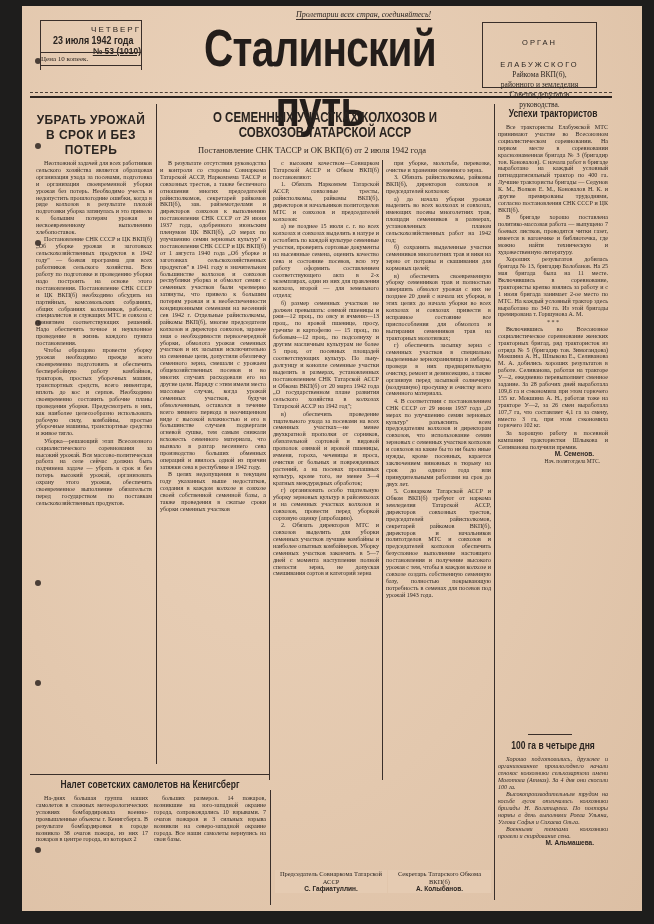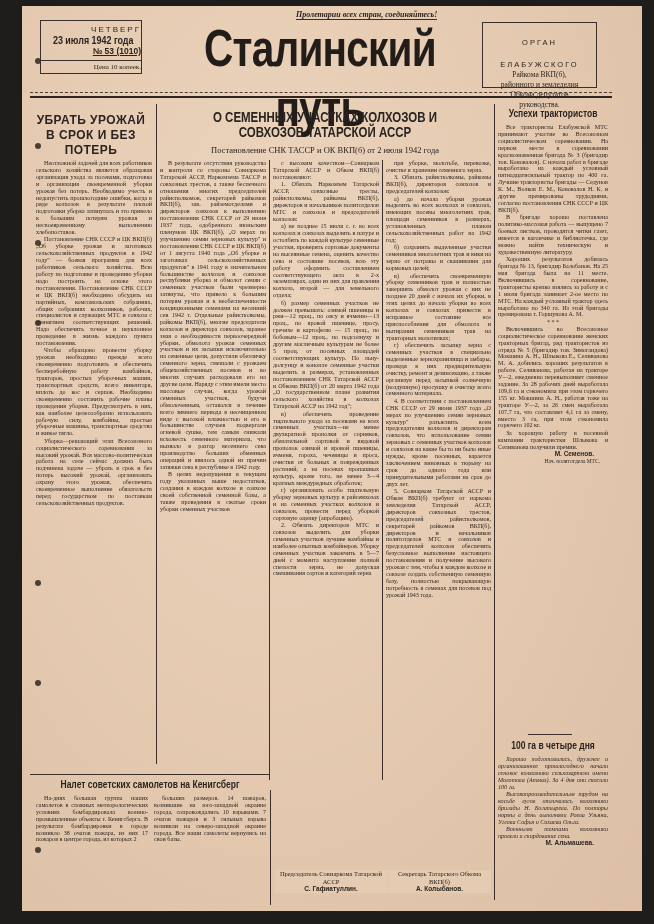--- a/index.html
+++ b/index.html
@@ -9,35 +9,35 @@
     position: absolute; left: 22px; top: 6px; width: 620px; height: 905px;
     background: #e7cdb5;
     background-image: radial-gradient(ellipse at 40% 30%, #ecd4bd 0%, #e3c8ae 60%, #dcbfa4 100%);
   }
   .hole { position: absolute; width: 6px; height: 6px; border-radius: 50%; background: #4a3e36; }
   
   .datebox { position: absolute; left: 40px; top: 20px; width: 102px; height: 50px; border: 1.5px solid #3a2f2a; border-bottom: none; text-align: right; }
   .datebox .day { font-size: 8px; letter-spacing: 2px; font-family: "Liberation Sans", sans-serif; margin-top: 4px; }
   .datebox .date { font-size: 10.5px; font-weight: bold; font-family: "Liberation Sans", sans-serif; transform: scaleX(0.85); }
   .datebox .num { font-size: 8.5px; font-weight: bold; font-family: "Liberation Sans", sans-serif; text-decoration: underline; }
-  .pricebox { position: absolute; left: 40px; top: 60px; width: 102px; height: 14px; border: 1.5px solid #3a2f2a; border-top: 1px solid #3a2f2a; text-align: right; font-size: 7px; line-height: 12px; }
-  .motto { position: absolute; left: 296px; top: 10px; font-size: 8px; font-style: italic; font-weight: bold; border-bottom: 1px solid #3a2f2a; }
+  .pricebox { position: absolute; left: 40px; top: 52px; width: 102px; height: 14px; border: 1.5px solid #3a2f2a; border-top: 1px solid #3a2f2a; text-align: left; font-size: 7px; line-height: 12px; }
+  .motto { position: absolute; left: 296px; top: 10px; font-size: 8px; font-style: italic; font-weight: normal; border-bottom: 1px solid #3a2f2a; }
   .title { position: absolute; left: 160px; top: 18px; width: 320px; text-align: center; font-family: "Liberation Sans", sans-serif; font-weight: bold; font-size: 52px; letter-spacing: -1px; transform: scaleX(0.78); transform-origin: center; color: #231d1a; line-height: 60px; }
   .organbox { position: absolute; left: 482px; top: 22px; width: 115px; height: 66px; border: 1.5px solid #3a2f2a; text-align: center; font-size: 7.5px; line-height: 10px; padding-top: 3px; }
   .organbox .sp { letter-spacing: 2px; font-family: "Liberation Sans", sans-serif; font-size: 7.5px; margin-top: 12px; }
   .rule { position: absolute; left: 30px; width: 582px; border-top: 2px solid #2e2520; }
   .wavy { position: absolute; left: 30px; width: 582px; height: 3px; border-top: 1px dashed #4a3e36; }
   
   .col { position: absolute; font-size: 6.1px; line-height: 6.9px; text-align: justify; overflow: hidden; color: #2e2723; }
   .col p { text-indent: 8px; margin-bottom: 0.5px; }
   .vline { position: absolute; border-left: 1px solid #3a2f2a; }
   .hline { position: absolute; border-top: 1px solid #3a2f2a; }
   .h-left { position: absolute; left: 30px; top: 112px; width: 122px; text-align: center; font-family: "Liberation Sans", sans-serif; font-weight: bold; font-size: 13px; line-height: 15px; transform: scaleX(0.92); letter-spacing: 0.5px; }
   .h-main { position: absolute; left: 155px; top: 110px; width: 340px; text-align: center; font-family: "Liberation Sans", sans-serif; font-weight: bold; font-size: 14px; line-height: 15px; transform: scaleX(0.82); }
-  .h-sub { position: absolute; left: 160px; top: 145px; width: 330px; text-align: center; font-size: 8.5px; }
+  .h-sub { position: absolute; left: 147px; top: 145px; width: 330px; text-align: center; font-size: 8.5px; }
   .h-right { position: absolute; left: 498px; top: 108px; width: 110px; text-align: center; font-family: "Liberation Sans", sans-serif; font-weight: bold; font-size: 10px; transform: scaleX(0.85); }
   .h-raid { position: absolute; left: 30px; top: 779px; width: 240px; text-align: center; font-family: "Liberation Sans", sans-serif; font-weight: bold; font-size: 10px; transform: scaleX(0.85); }
   .h-100 { position: absolute; left: 498px; top: 740px; width: 110px; text-align: center; font-family: "Liberation Sans", sans-serif; font-weight: bold; font-size: 10px; transform: scaleX(0.85); }
   .sig { position: absolute; font-size: 6.5px; line-height: 7.5px; text-align: center; }
   .sig b { font-family: "Liberation Sans", sans-serif; }
   .italic { font-style: italic; }
   .author { text-align: right; font-weight: bold; font-family: "Liberation Sans", sans-serif; font-size: 6.5px; padding-right: 14px; }
   .stars { text-align: center; font-size: 6px; }
 </style>
 </head>
@@ -58,21 +58,21 @@
   <div class="num">№ 53 (1010)</div>
 </div>
 <div class="pricebox">Цена 10 копеек.</div>
 <div class="motto">Пролетарии всех стран, соединяйтесь!</div>
 <div class="title">Сталинский путь</div>
 <div class="organbox">
   <div class="sp">ОРГАН</div>
   <div class="sp">ЕЛАБУЖСКОГО</div>
   <div>Райкома ВКП(б),</div>
   <div>районного и земледелия</div>
-  <div>Обкома депутатов</div>
+  <div>Советов депутатов</div>
   <div>руководства.</div>
 </div>
 <div class="wavy" style="top:92px"></div>
 <div class="rule" style="top:96px"></div>
 
 <div class="vline" style="left:156px;top:104px;height:660px"></div>
 <div class="vline" style="left:494px;top:104px;height:690px"></div>
 <div class="vline" style="left:270px;top:790px;height:115px"></div>
 <div class="vline" style="left:269px;top:160px;height:620px"></div>
 <div class="vline" style="left:382px;top:160px;height:620px"></div>

